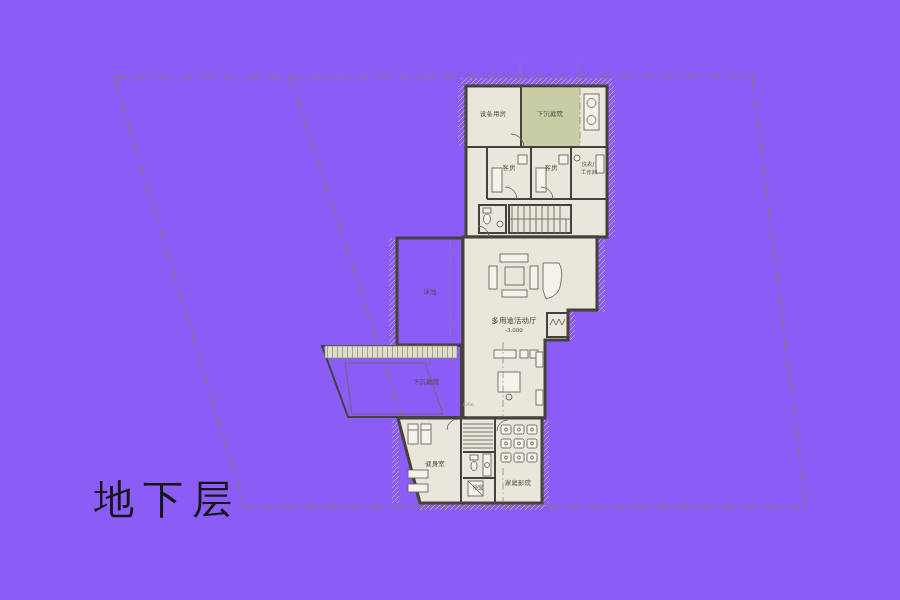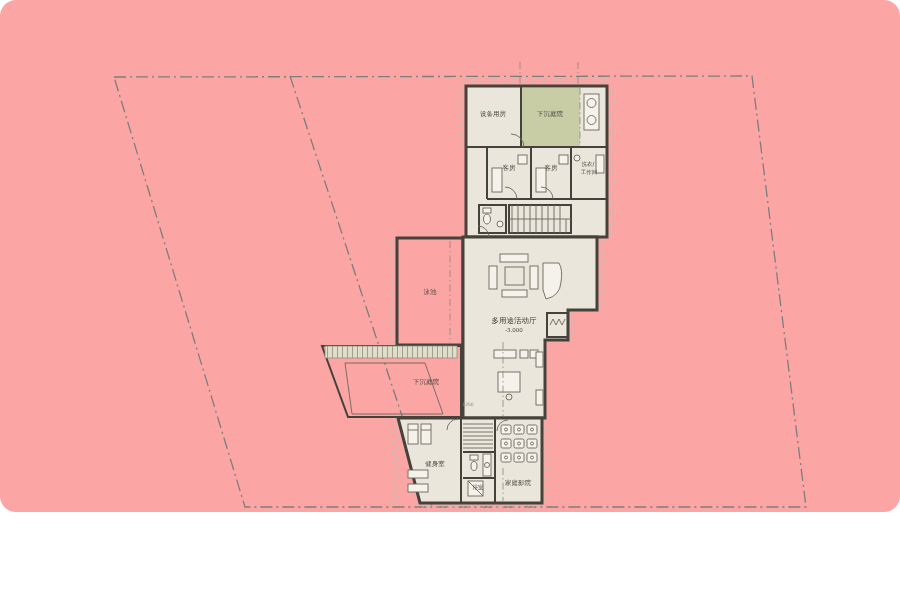--- a/index.html
+++ b/index.html
@@ -1,17 +1,17 @@
 <!DOCTYPE html>
 <html><head>
 <meta charset="utf-8">
 <style>
   html,body{margin:0;padding:0;background:#ffffff;}
-  #stage{position:relative;width:900px;height:512px;background:#fca5a5;overflow:hidden;
-         font-family:"DejaVu Sans", sans-serif;border-radius:16px;}
+  #stage{position:relative;width:900px;height:600px;background:#8b5cf6;overflow:hidden;
+         font-family:"DejaVu Sans", sans-serif;}
   svg{position:absolute;left:0;top:0;}
   .wall3{stroke:#44423b;stroke-width:3;fill:none;}
   .wall2{stroke:#44423b;stroke-width:2;fill:none;}
   .thin{stroke:#6b675c;stroke-width:0.9;fill:none;}
   .fixture{stroke:#6b675c;stroke-width:0.9;fill:#f4f2ea;}
   .floorfill{fill:#eae6db;}
   .dash{stroke:#8a887f;stroke-width:0.8;fill:none;stroke-dasharray:7 3 1.5 3;}
   .sitedash{stroke:#7d7d7b;stroke-width:1.3;fill:none;stroke-dasharray:12 4 2 4;}
   .lbl{font-size:6.5px;fill:#4a473f;text-anchor:middle;}
   .lblbig{font-size:7.5px;fill:#3f3c35;text-anchor:middle;}
@@ -213,13 +213,14 @@
       <line class="dash" x1="503" y1="468" x2="503" y2="501"></line>
 
       <text class="lbl" x="435" y="466">健身室</text>
       <text class="lblsm" x="478" y="489">浴室</text>
       <text class="lbl" x="518" y="485">家庭影院</text>
     </g>
 
     <text class="lbl" x="426" y="384">下沉庭院</text>
   </svg>
 
+  <div id="plan-title">地下层</div>
 </div>
 
 </body></html>

